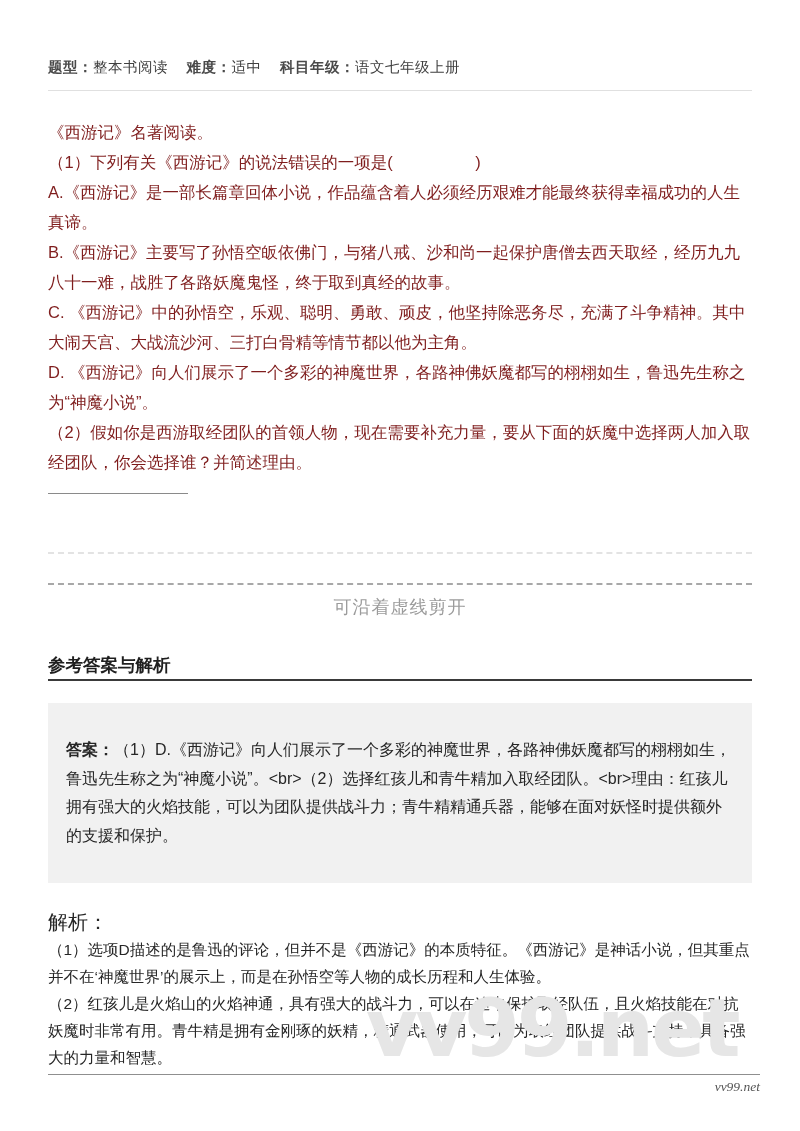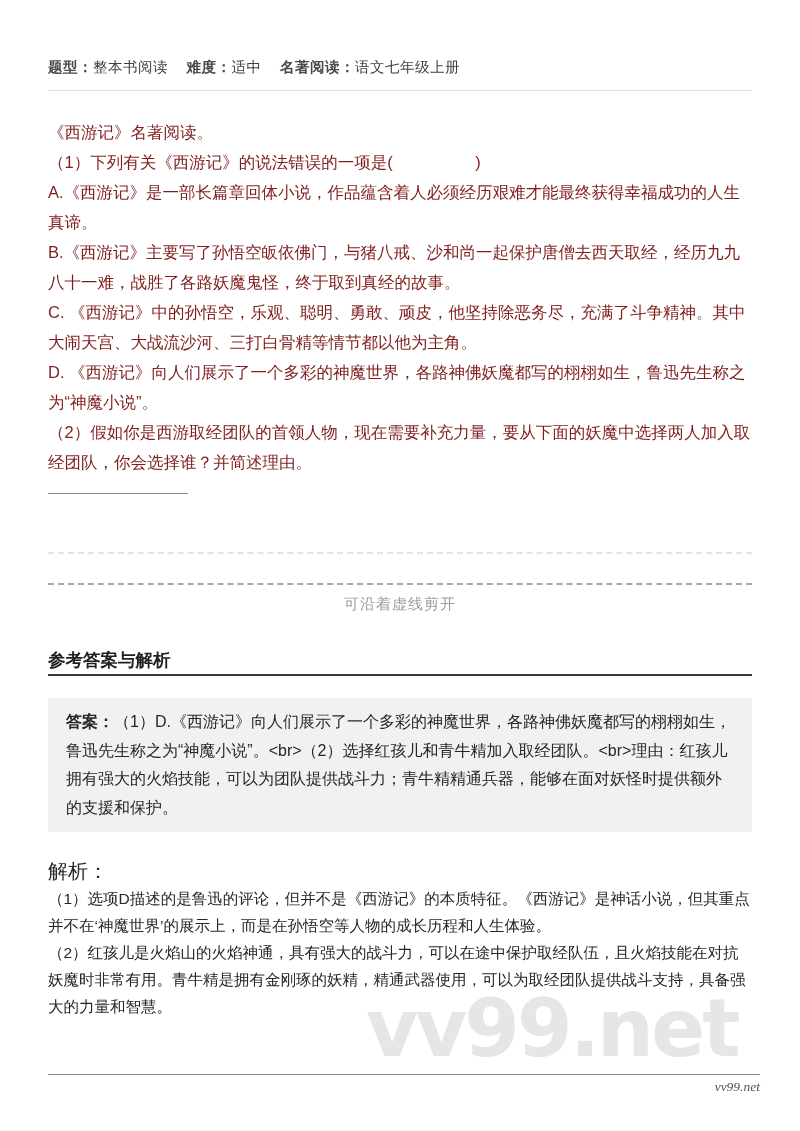--- a/index.html
+++ b/index.html
@@ -58,38 +58,38 @@
     margin: 0;
   }
   .dash-dark {
     border: none;
     border-top: 2px dashed #a8a8a8;
     margin-top: 29px;
   }
   .cut-label {
     margin-top: 10px;
     text-align: center;
-    font-size: 15px;
+    font-size: 18px;
     color: #9b9b9b;
     letter-spacing: 1px;
   }
 
   
   .answer-title {
     margin-top: 34px;
     font-size: 17.5px;
     font-weight: bold;
     color: #1f1f1f;
     padding-bottom: 2px;
     border-bottom: 2px solid #3a3a3a;
   }
   .answer-box {
     margin-top: 22px;
     background: #f1f1f1;
-    padding: 10px 18px;
+    padding: 33px 18px;
     font-size: 16px;
     line-height: 28.5px;
     color: #262626;
   }
   .answer-box .label { font-weight: bold; }
 
   .analysis-block {
     margin-top: 26px;
     font-size: 15.5px;
     line-height: 27px;
@@ -134,21 +134,21 @@
 </style>
 </head>
 <body>
 
 <div class="page">
   <div class="content">
 
     <div class="meta-row">
       <span class="meta-pair"><span class="meta-label">题型：</span><span class="meta-value">整本书阅读</span></span>
       <span class="meta-pair"><span class="meta-label">难度：</span><span class="meta-value">适中</span></span>
-      <span class="meta-pair"><span class="meta-label">名著阅读：</span><span class="meta-value">语文七年级上册</span></span>
+      <span class="meta-pair"><span class="meta-label">科目年级：</span><span class="meta-value">语文七年级上册</span></span>
     </div>
     <hr class="header-divider">
 
     <div class="question-block">
       <p>《西游记》名著阅读。</p>
       <p>（1）下列有关《西游记》的说法错误的一项是(　　　　　)</p>
       <p>A.《西游记》是一部长篇章回体小说，作品蕴含着人必须经历艰难才能最终获得幸福成功的人生真谛。</p>
       <p>B.《西游记》主要写了孙悟空皈依佛门，与猪八戒、沙和尚一起保护唐僧去西天取经，经历九九八十一难，战胜了各路妖魔鬼怪，终于取到真经的故事。</p>
       <p>C. 《西游记》中的孙悟空，乐观、聪明、勇敢、顽皮，他坚持除恶务尽，充满了斗争精神。其中大闹天宫、大战流沙河、三打白骨精等情节都以他为主角。</p>
       <p>D. 《西游记》向人们展示了一个多彩的神魔世界，各路神佛妖魔都写的栩栩如生，鲁迅先生称之为“神魔小说”。</p>

